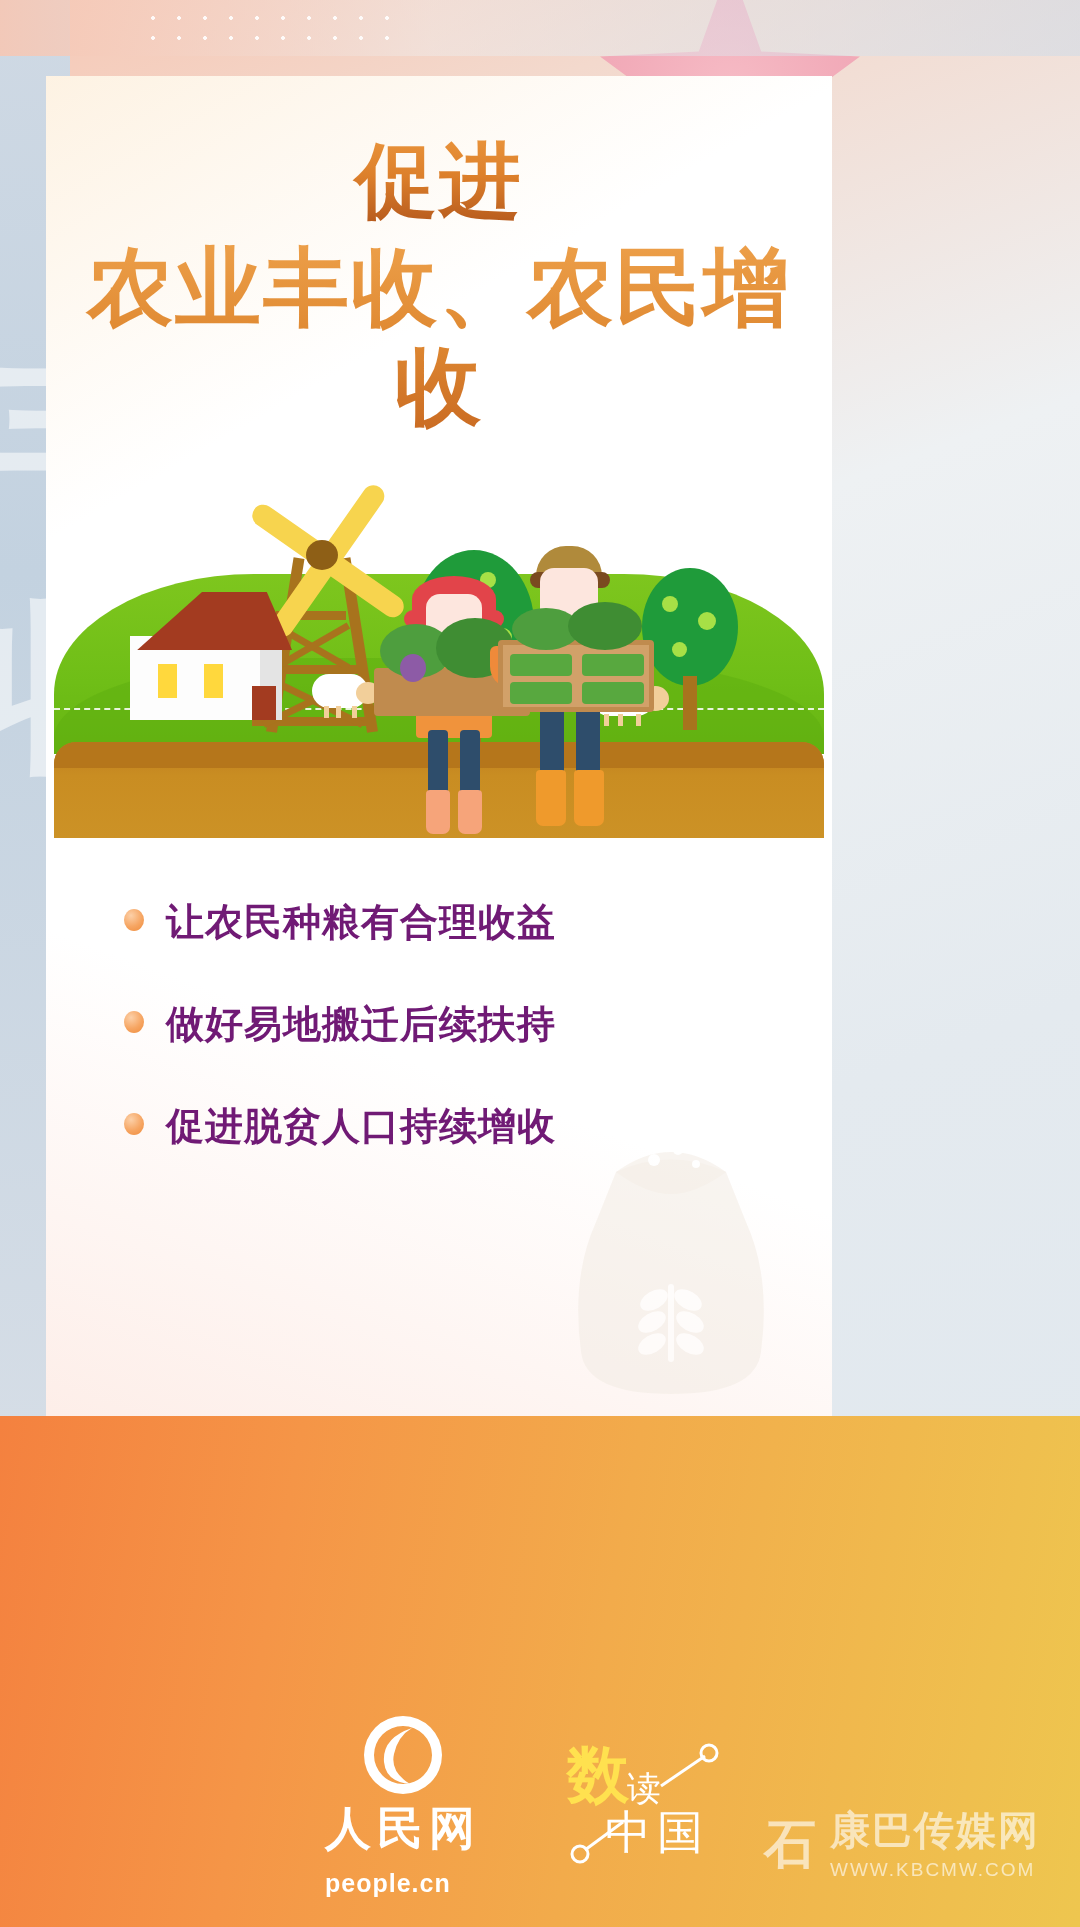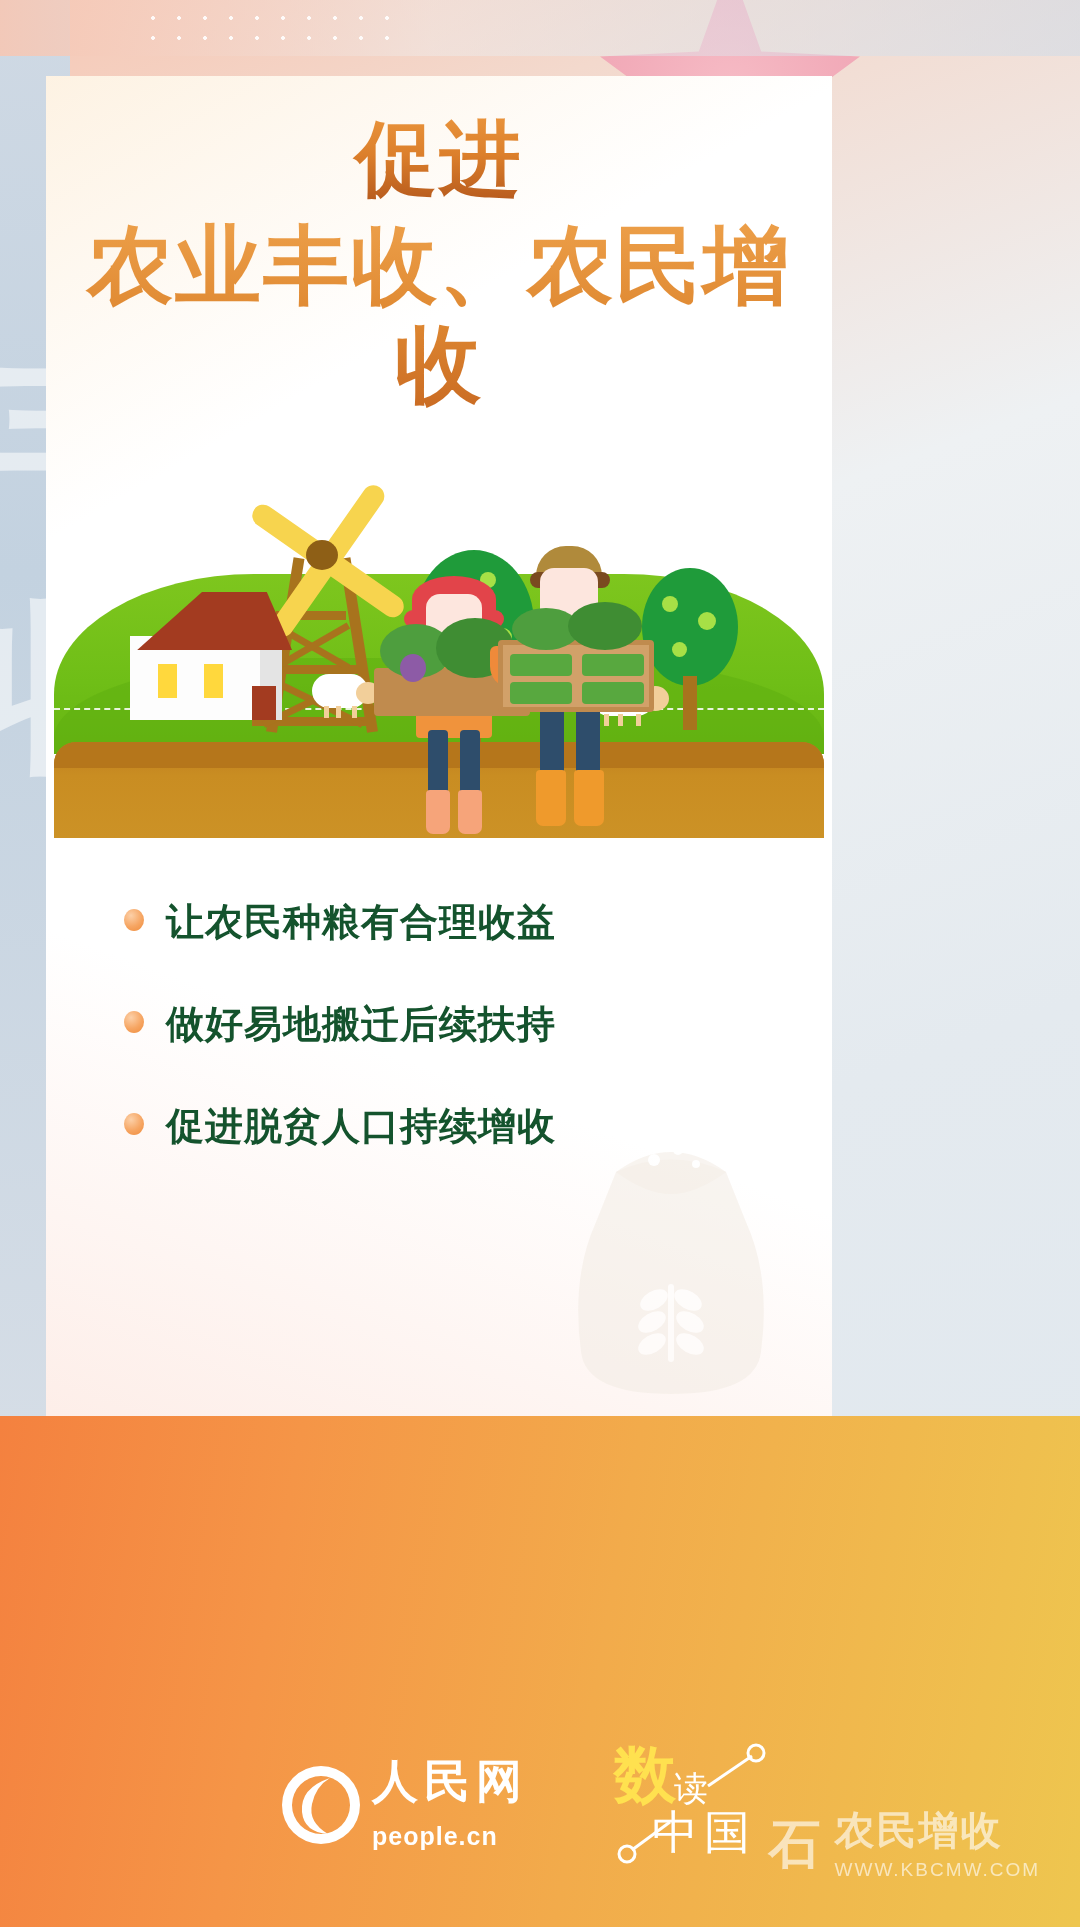--- a/index.html
+++ b/index.html
@@ -53,21 +53,21 @@
   }
   .card-tint {
     position: absolute; inset: 0;
     background:
       linear-gradient(150deg, rgba(253,240,222,.85) 0%, rgba(255,255,255,0) 26%),
       linear-gradient(20deg, rgba(253,236,230,.9) 0%, rgba(255,255,255,0) 30%);
     pointer-events: none;
   }
 
   
-  .title-wrap { position: relative; padding-top: 42px; text-align: center; }
+  .title-wrap { position: relative; padding-top: 64px; text-align: center; }
   .title-l1, .title-l2 {
     font-weight: bold; letter-spacing: 2px;
     background: linear-gradient(180deg, #e8923a 0%, #dc7f2b 45%, #b85c1e 100%);
     -webkit-background-clip: text; background-clip: text; color: transparent;
     -webkit-text-fill-color: transparent;
     text-shadow: 0 0 0 rgba(0,0,0,0);
     font-family: "Liberation Sans", "DejaVu Sans", sans-serif;
   }
   .title-l1 { font-size: 82px; line-height: 1.0; }
   .title-l2 {
@@ -154,39 +154,39 @@
   .bullets { position:absolute; left:78px; top:820px; width:700px; }
   .bullet { display:flex; align-items:flex-start; margin-bottom:48px; }
   .bullet:last-child { margin-bottom:0; }
   .dot {
     flex:0 0 auto; width:20px; height:22px; border-radius:50%;
     background: radial-gradient(circle at 35% 30%, #fcd0a8 0%, #f6a562 55%, #ef8c3c 100%);
     margin-top: 13px; margin-right: 22px;
   }
   .btext {
     font-size: 38px; line-height: 1.42; font-weight: bold; letter-spacing: 1px;
-    color:#14532d;
+    color:#701a75;
   }
 
   
   .sack {
     position:absolute; right:36px; bottom:14px; width:250px; height:300px;
     opacity:.55;
   }
 
   
   .footer {
     position:absolute; left:0; right:0; bottom:0; height:511px;
     background: linear-gradient(100deg,#f4813f 0%, #f59547 26%, #f2ab4b 55%, #eec64f 100%);
   }
   .footer-inner {
     position:absolute; left:0; right:0; bottom:0; height:245px;
     display:flex; align-items:center; justify-content:center; gap:36px;
   }
-  .pd-logo { display:flex; align-items:center; gap:8px; }
+  .pd-logo { display:flex; align-items:center; gap:8px;flex-direction:column; }
   .pd-mark { width:86px; height:86px; position:relative; }
   .pd-txt { color:#fff; }
   .pd-cn { font-size:46px; font-weight:bold; letter-spacing:6px; line-height:1; font-family:"Liberation Serif", "DejaVu Serif", serif; }
   .pd-en { font-size:25px; letter-spacing:1px; margin-top:17px; font-weight:bold; }
   .divider-gap { width: 12px; }
   .sd-logo { position:relative; width:190px; height:130px; }
   .sd-shu { position:absolute; left:2px; top:4px; font-size:62px; font-weight:bold; color:#ffe14f; font-family:"Liberation Serif","DejaVu Serif",serif; line-height:1;}
   .sd-du  { position:absolute; left:62px; top:26px; font-size:34px; color:#fff; font-family:"Liberation Serif","DejaVu Serif",serif;}
   .sd-zg  { position:absolute; left:40px; top:70px; font-size:46px; color:#fff; letter-spacing:6px; font-family:"Liberation Serif","DejaVu Serif",serif; line-height:1;}
   .wm {
@@ -386,17 +386,17 @@
       </svg>
       <div class="sd-shu">数</div>
       <div class="sd-du">读</div>
       <div class="sd-zg">中国</div>
     </div>
   </div>
 
   <div class="wm">
     <div class="wm-mark">石</div>
     <div class="wm-col">
-      <div class="wm-cn">农民增收</div>
+      <div class="wm-cn">康巴传媒网</div>
       <div class="wm-url">WWW.KBCMW.COM</div>
     </div>
   </div>
 </div>
 
 </body></html>

